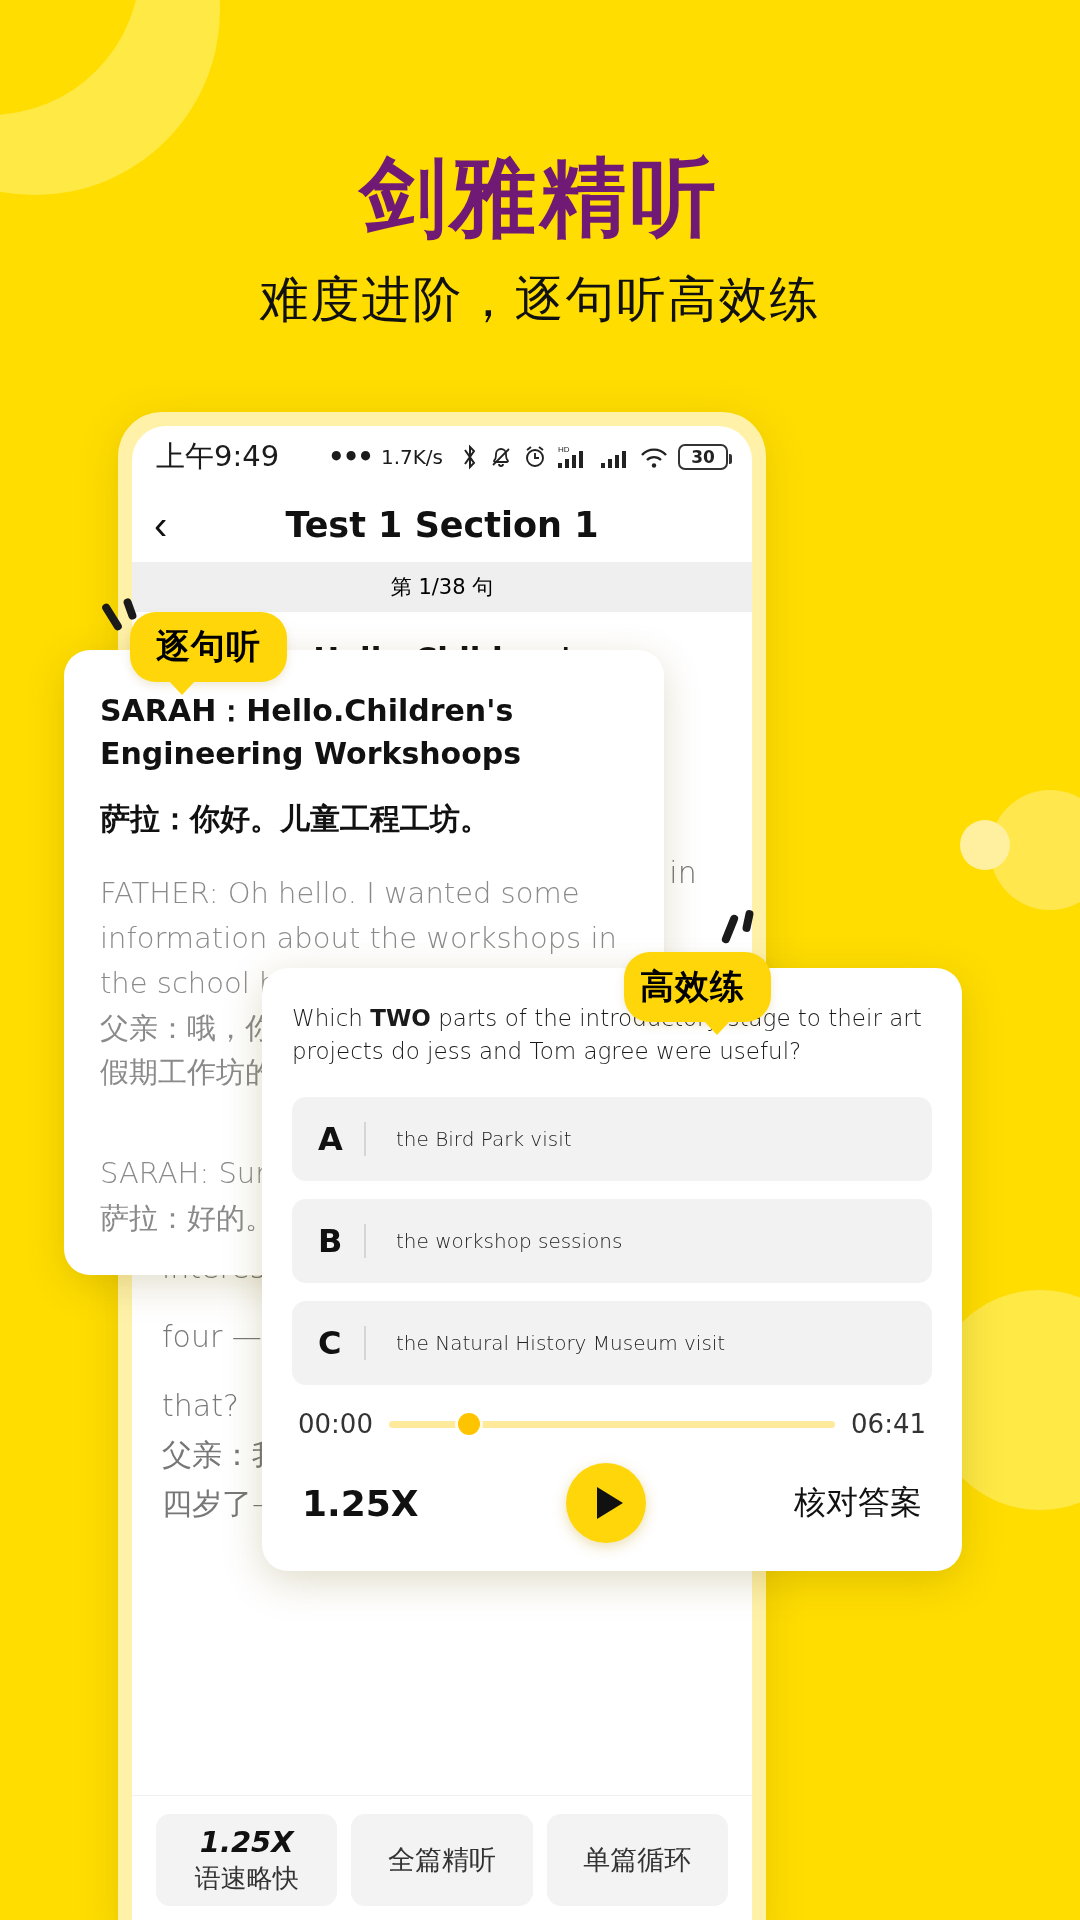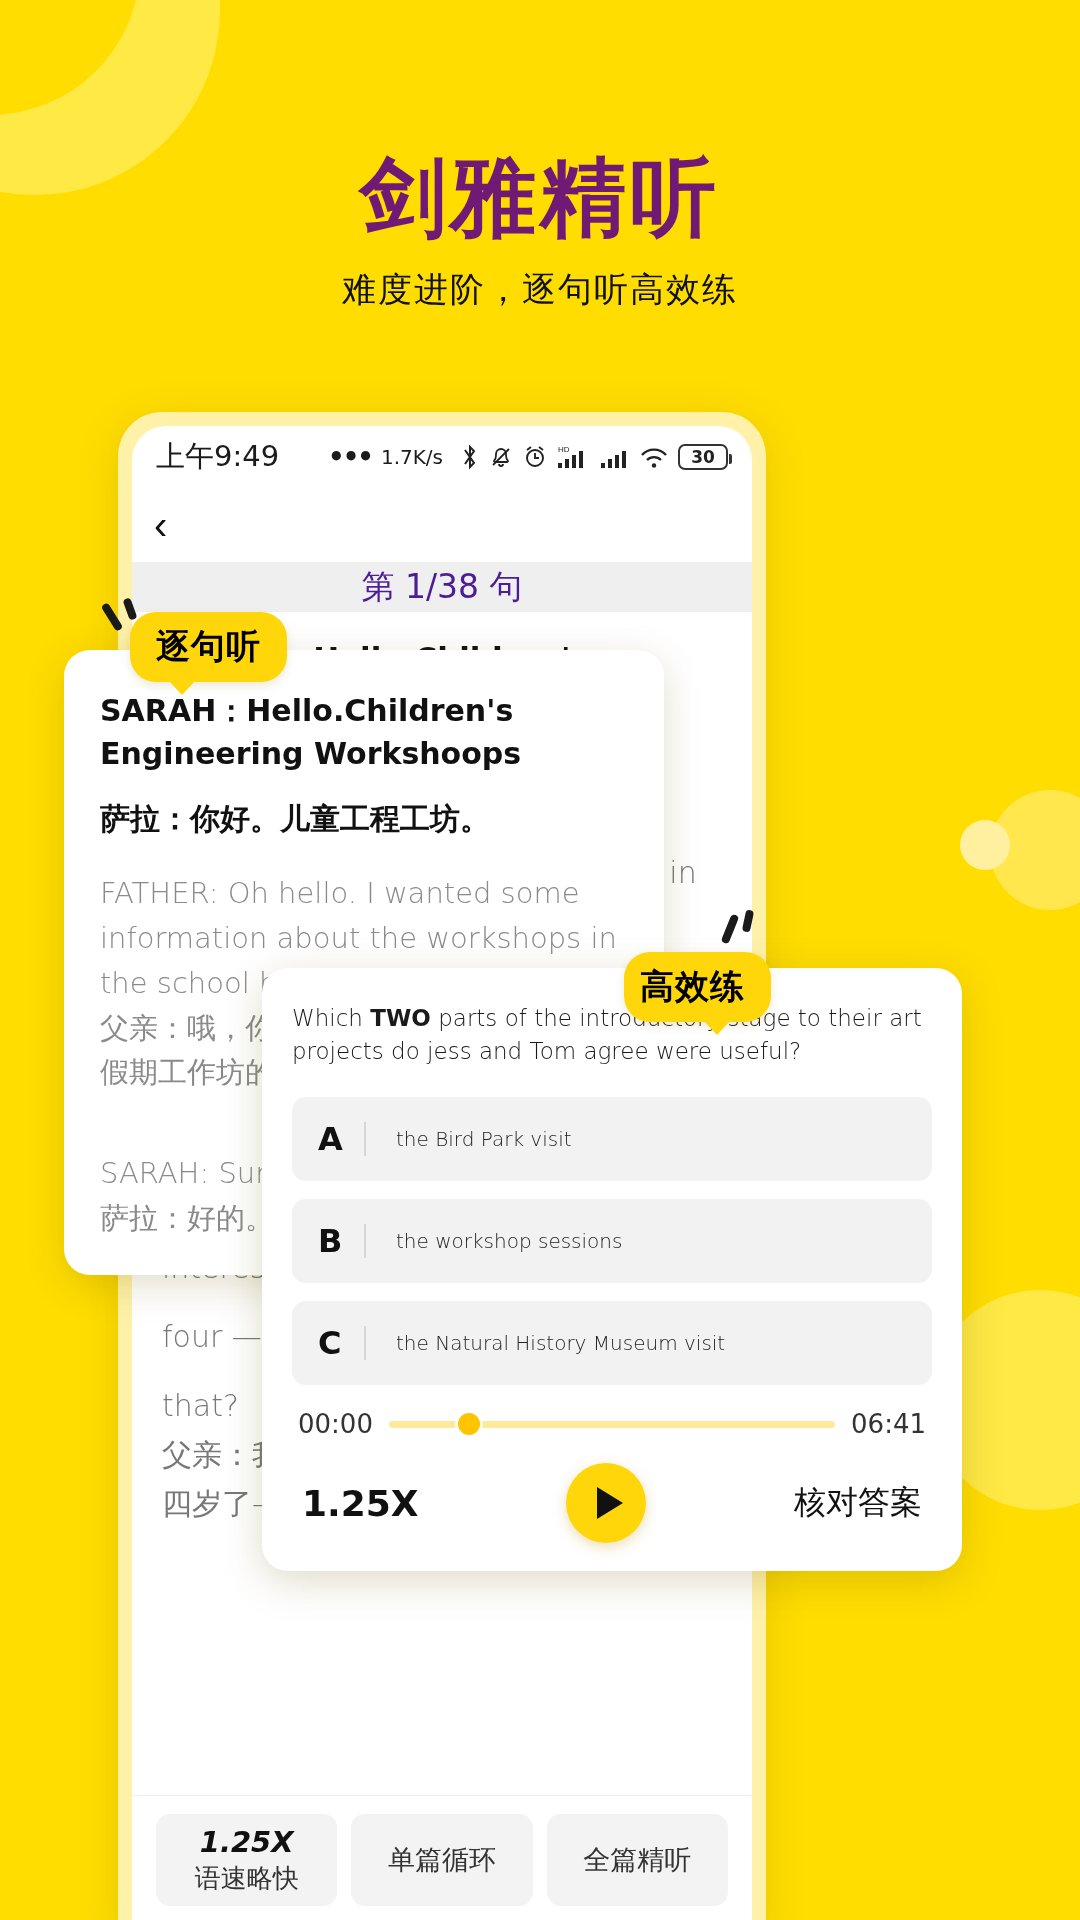--- a/index.html
+++ b/index.html
@@ -51,21 +51,21 @@
   .app-title {
     font-size: 86px;
     font-weight: 900;
     color: #701a75;
     letter-spacing: 4px;
     line-height: 1.1;
     font-family: "DejaVu Sans", "Liberation Sans", sans-serif;
   }
   .app-subtitle {
     margin-top: 22px;
-    font-size: 34px;
+    font-size: 49px;
     font-weight: 400;
     color: #111;
     letter-spacing: 2px;
     font-family: "DejaVu Sans", "Liberation Sans", sans-serif;
   }
 
   
   .phone {
     position: absolute;
     left: 118px; top: 412px;
@@ -129,21 +129,21 @@
     width: 100%; text-align: center;
     font-size: 35px; font-weight: 700; color: #111;
     font-family: "DejaVu Sans", "Liberation Sans", sans-serif;
   }
 
   
   .counter-bar {
     height: 50px;
     background: #EFEFEF;
     display: flex; align-items: center; justify-content: center;
-    font-size: 33px; color: #4c1d95;
+    font-size: 21px; color: #000000;
     font-family: "DejaVu Sans", "Liberation Sans", sans-serif;
   }
 
   
   .transcript {
     padding: 26px 30px 0 30px;
     background: #fff;
     height: calc(100% - 186px);
     position: relative;
   }
@@ -418,20 +418,21 @@
           </svg>
         </span>
         <span class="battery">
           <span>30</span>
         </span>
       </span>
     </div>
 
     <div class="navbar">
       <span class="nav-back">‹</span>
+      <span class="nav-title">Test 1 Section 1</span>
     </div>
 
     <div class="counter-bar">第 1/38 句</div>
 
     <div class="transcript">
       <div class="t-en-strong">SARAH：Hello.Children's Engineering Workshoops</div>
       <div class="t-zh-strong">萨拉：你好。儿童工程工坊。</div>
       <div class="t-en">FATHER: Oh hello. I wanted some information about the workshops in the school holidays.</div>
       <div class="t-zh">父亲：哦，你好。我想了解一些关于学校假期工作坊的信息。</div>
       <div class="t-en">SARAH: Sure.</div>
@@ -443,24 +444,24 @@
       <div class="t-zh">父亲：我</div>
       <div class="t-zh">四岁了——</div>
     </div>
 
     <div class="bottom-bar">
       <div class="bb-btn">
         <span class="bb-top">1.25X</span>
         <span class="bb-label">语速略快</span>
       </div>
       <div class="bb-btn single">
-        <span class="bb-label">单篇循环</span>
+        <span class="bb-label">全篇精听</span>
       </div>
       <div class="bb-btn single">
-        <span class="bb-label">全篇精听</span>
+        <span class="bb-label">单篇循环</span>
       </div>
     </div>
 
   </div>
 </div>
 
 <div class="float-card">
   <div class="fc-en">SARAH：Hello.Children's Engineering Workshoops</div>
   <div class="fc-zh">萨拉：你好。儿童工程工坊。</div>
   <div class="fc-p-en">FATHER: Oh hello. I wanted some information about the workshops in the school holidays.</div>

